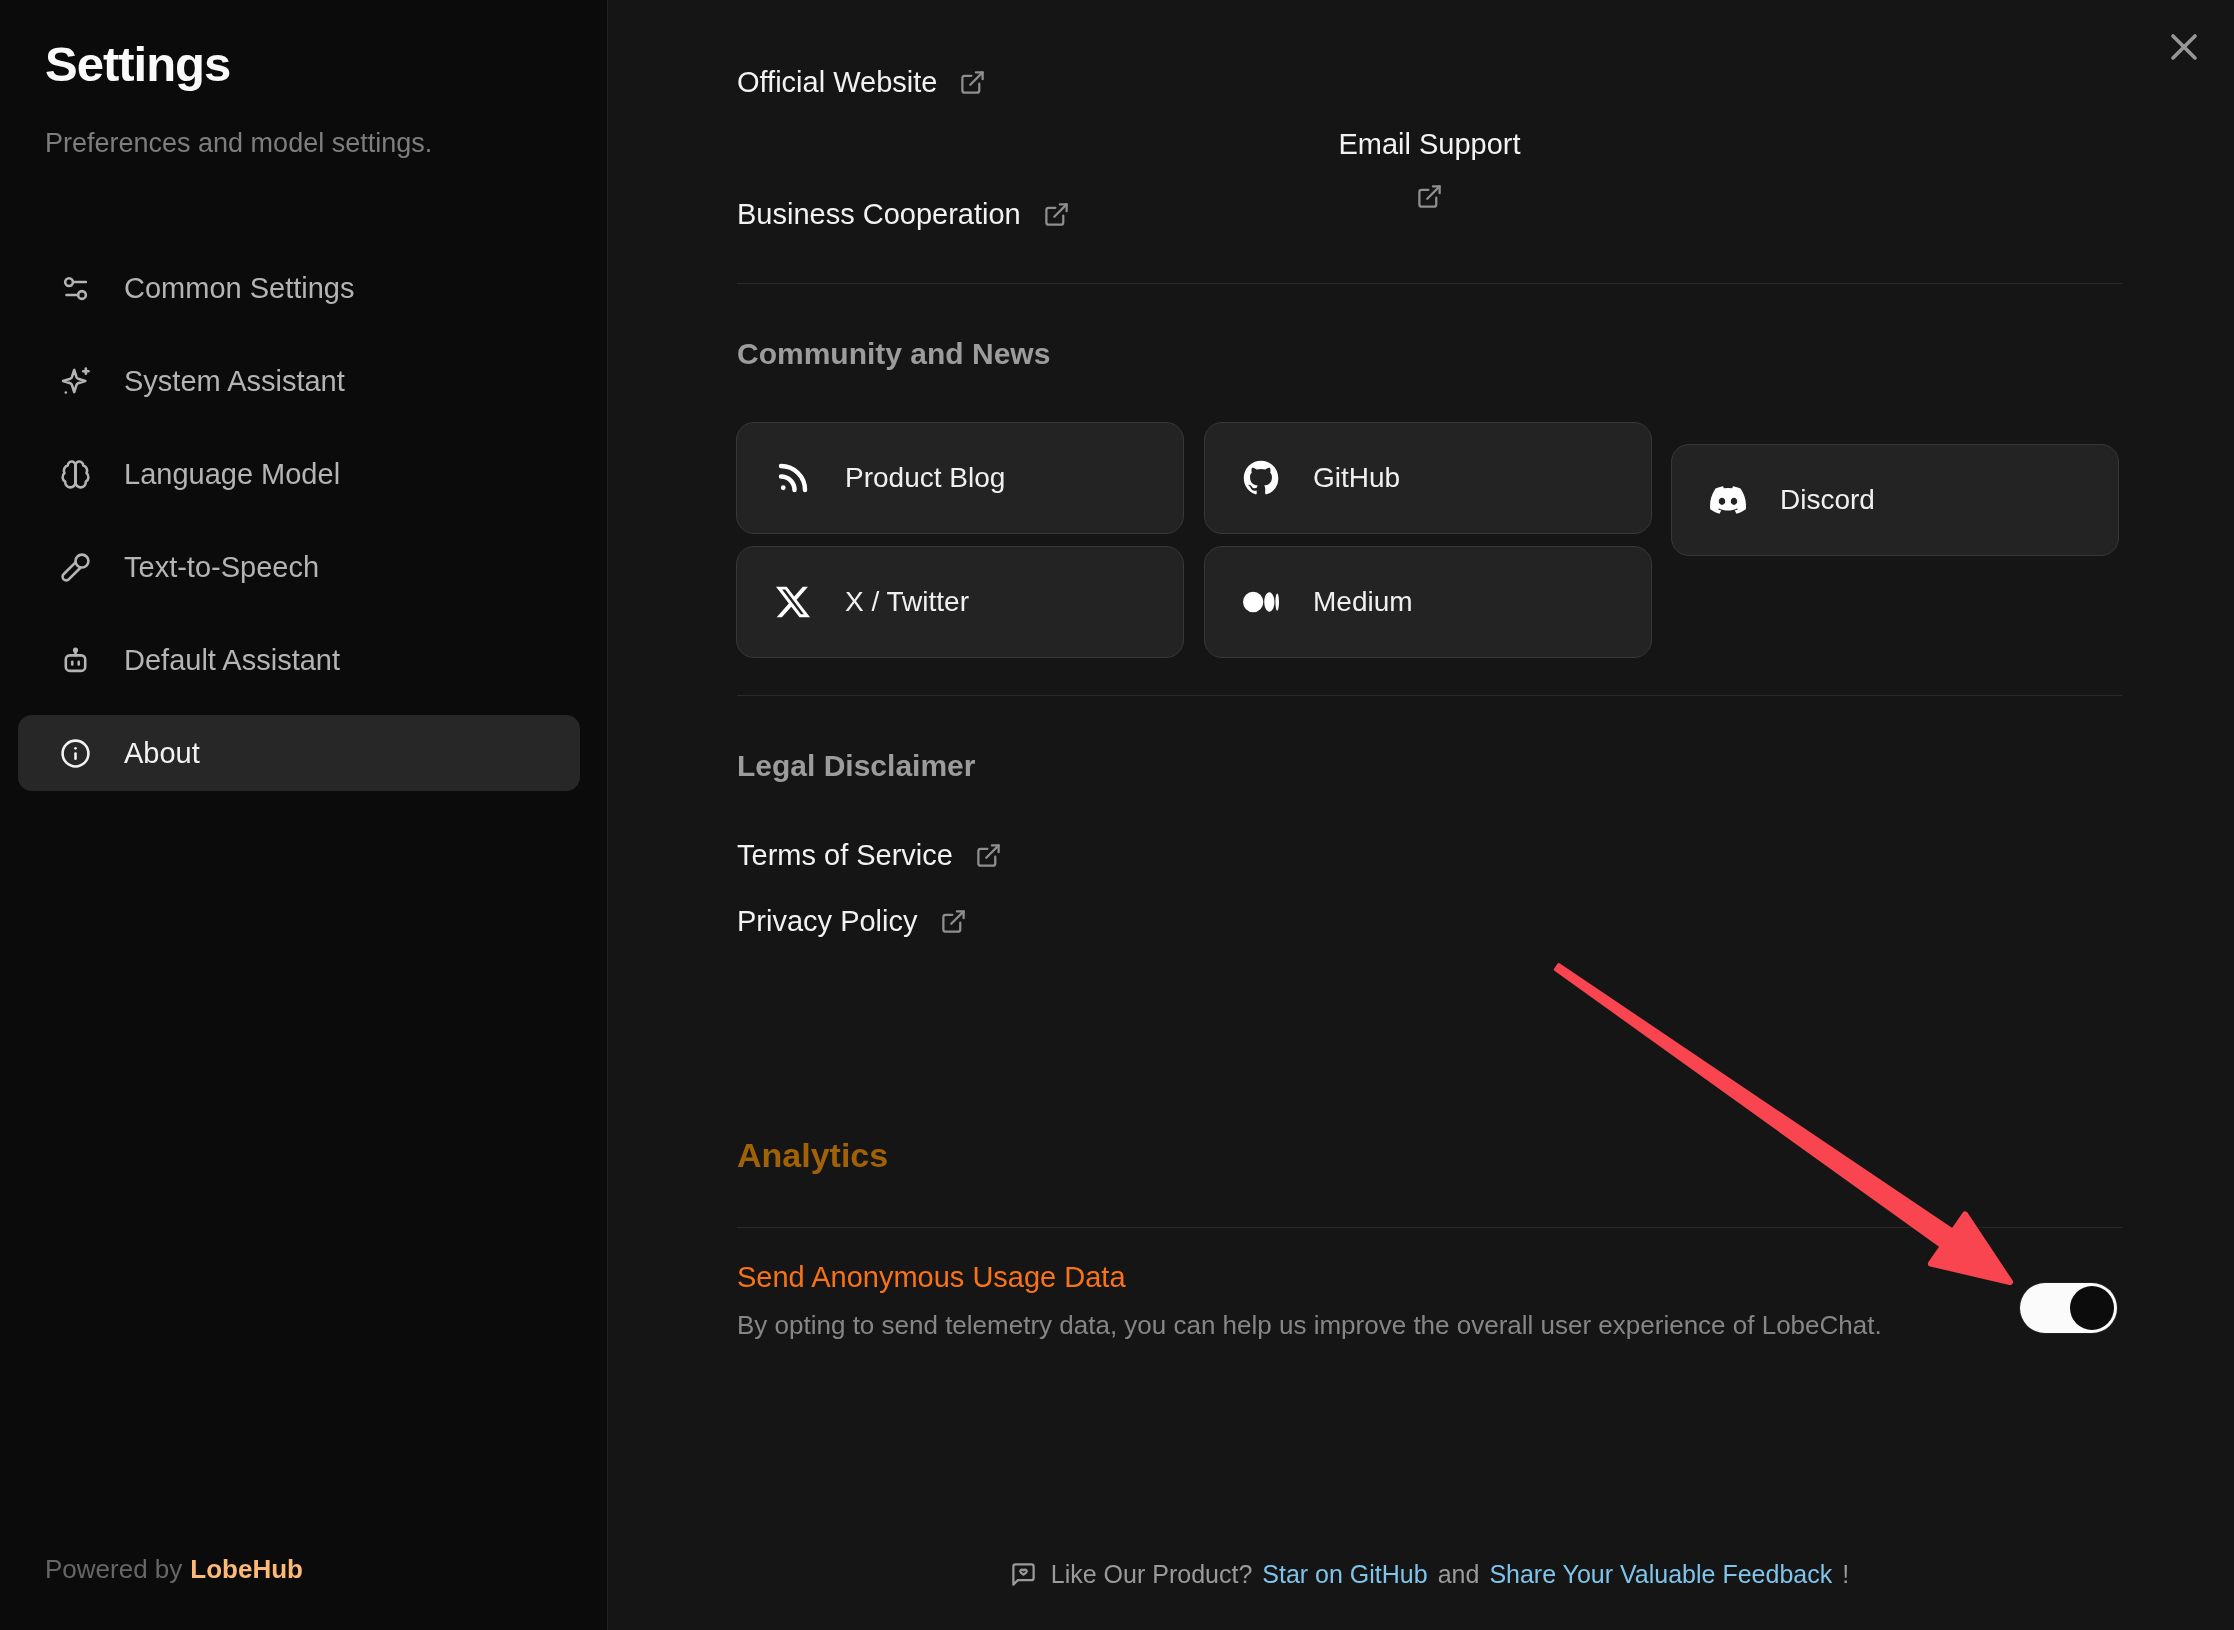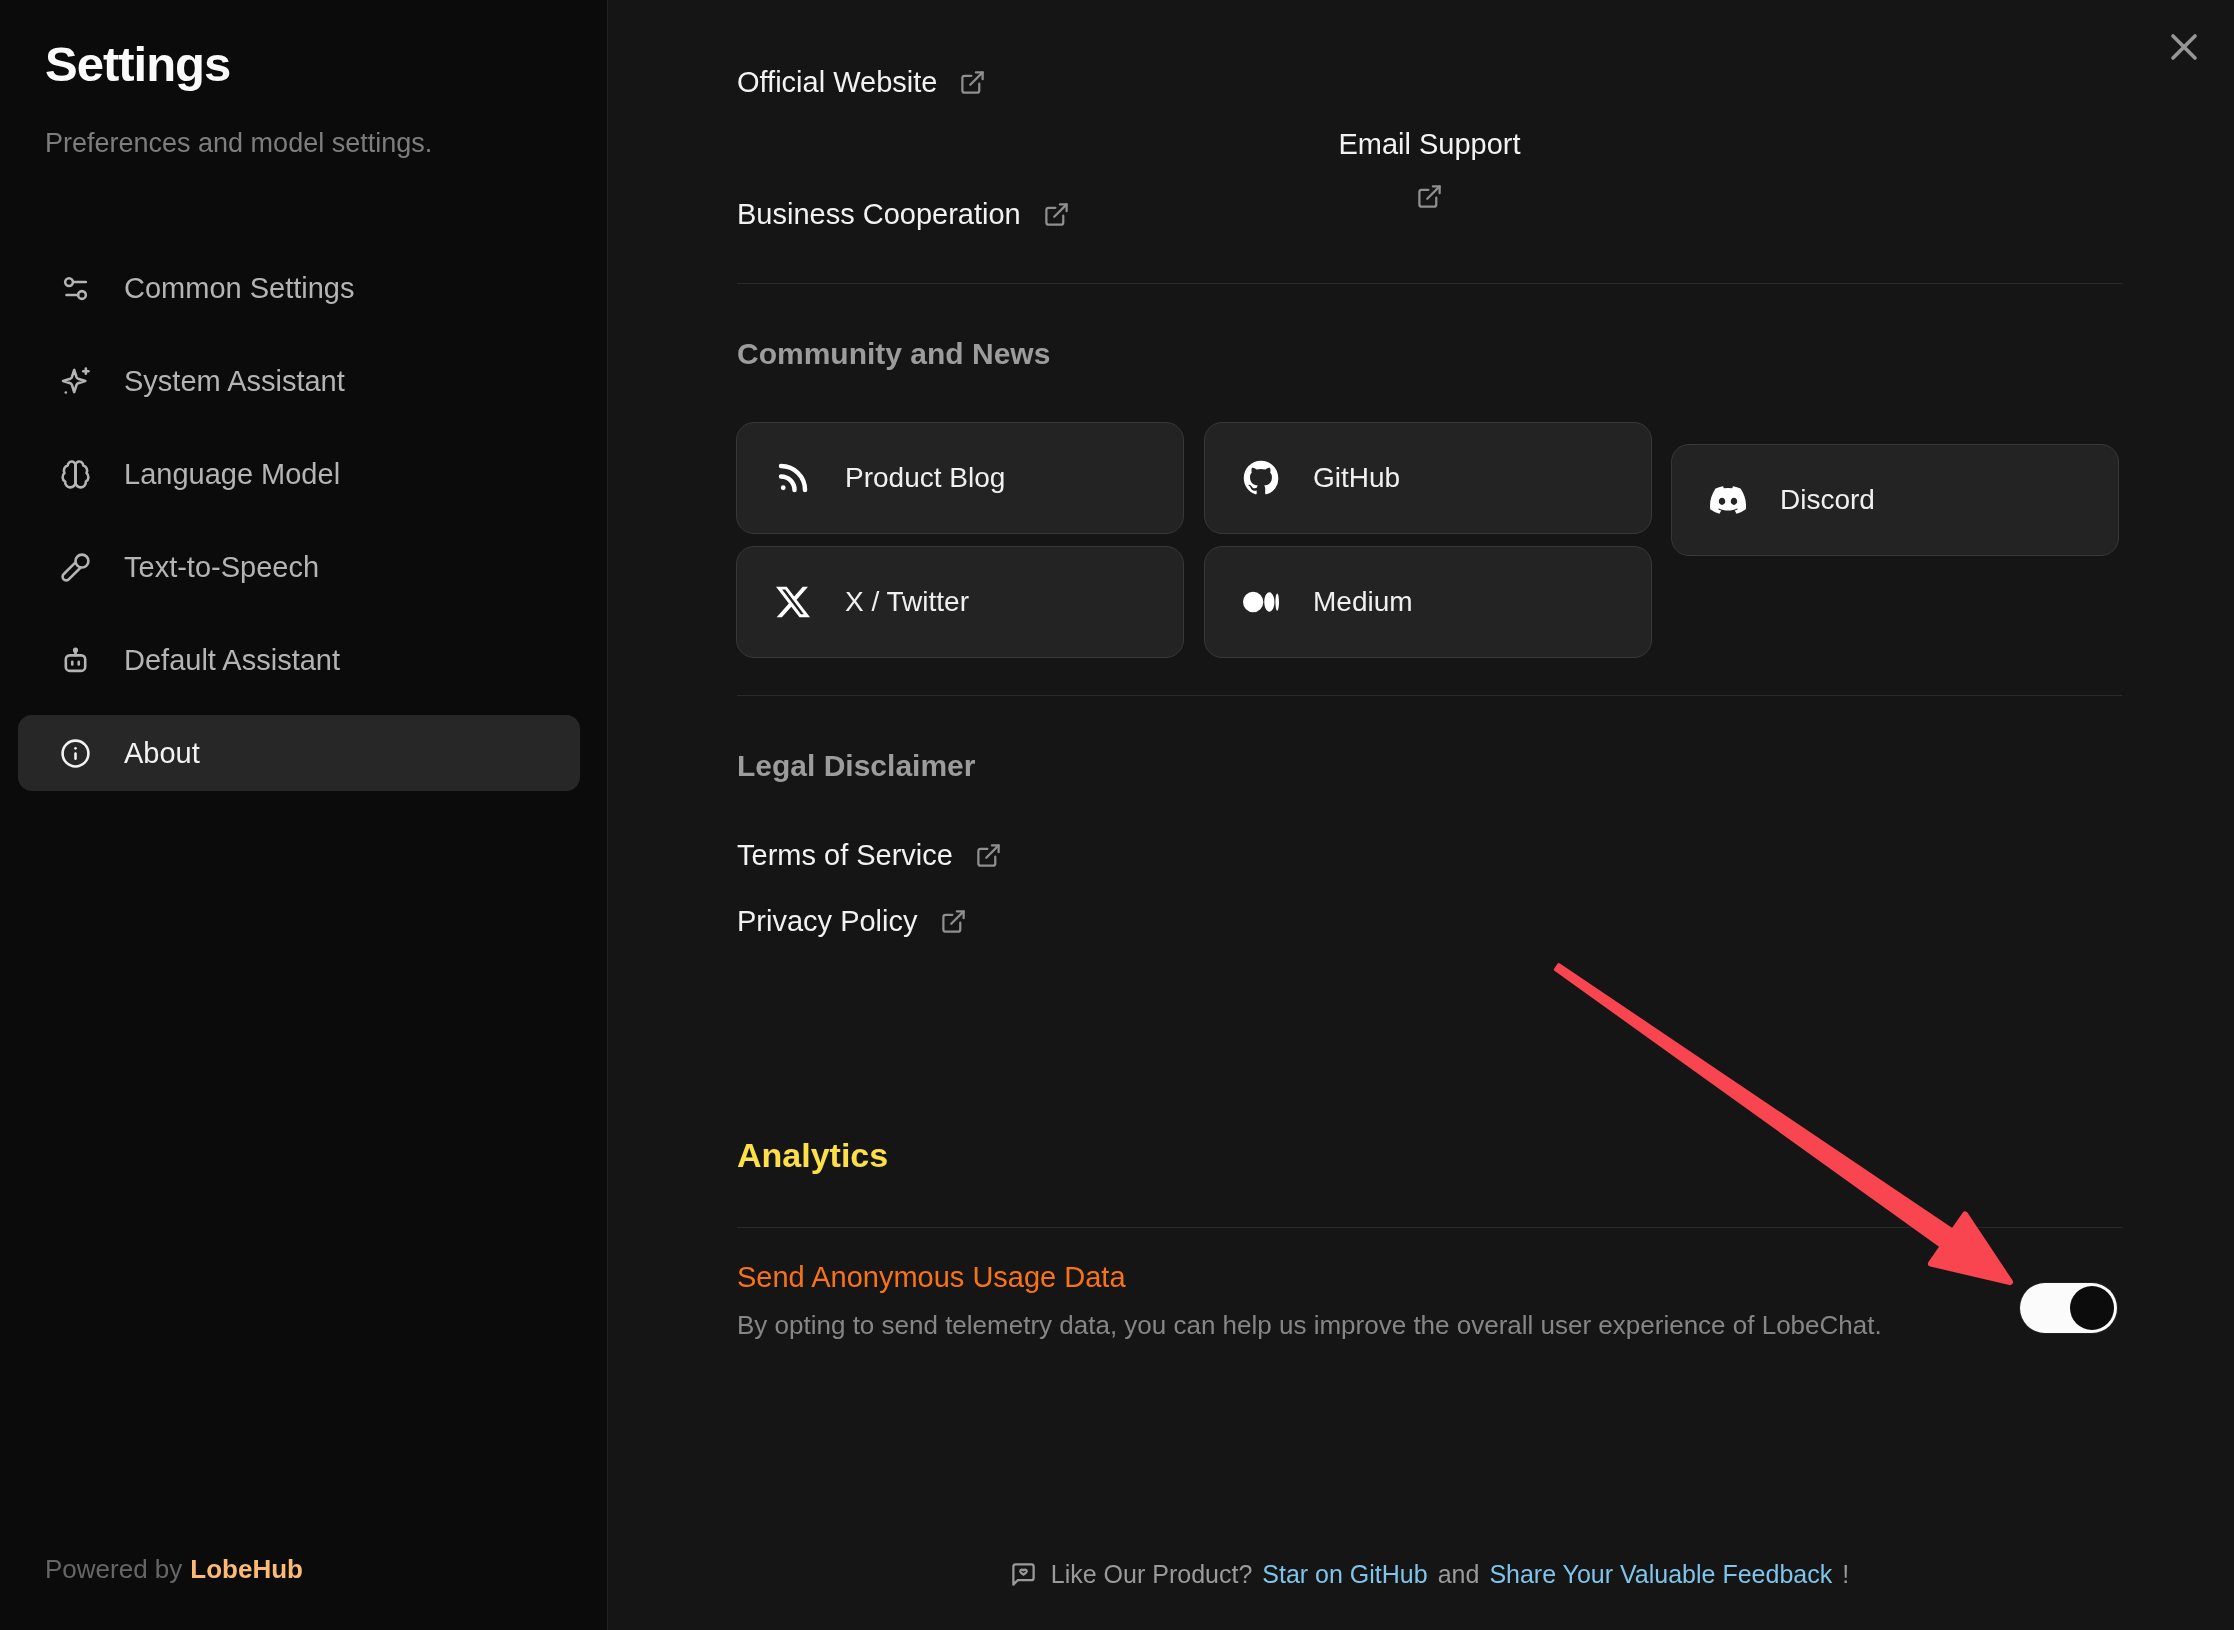--- a/index.html
+++ b/index.html
@@ -22,21 +22,21 @@
     font-size:29px; cursor:pointer;
   }
   .nav-item .nico{width:31px; height:31px; flex:0 0 31px; display:flex; align-items:center; justify-content:center;}
   .nav-item.selected{background:#272727; color:#f2f2f2;}
   .sb-footer{position:absolute; left:45px; top:1554px; font-size:26px; color:#666666;}
   .sb-footer b{color:#fdba74; font-weight:bold; margin-left:8px;}
   
   .main{position:absolute; left:608px; top:0; width:1626px; height:1630px; background:#151515; overflow:hidden;text-decoration:underline;}
   .row{position:absolute; left:129px; width:1385px;}
   .sec-title{font-size:30px; font-weight:bold; color:#9c9c9c;}
-  .sec-title.bright{font-size:34px; color:#fde047;}
+  .sec-title.bright{font-size:34px; color:#a16207;}
   .divider{position:absolute; left:129px; width:1385px; height:1px; background:#2a2a2a;}
   .linkrow{height:40px; display:flex; align-items:center; gap:22px; cursor:pointer;}
   .linkrow .ltext{font-size:29px; color:#f2f2f2;}
   .ext{width:27px; height:27px; color:#8f8f8f; display:flex; align-items:center;}
   .combtn{
     position:absolute; height:112px; width:448px; box-sizing:border-box;
     background:#232323; border:1px solid #383838; border-radius:18px;
     display:flex; align-items:center; padding-left:38px; gap:34px;
     color:#f0f0f0; font-size:28px; cursor:pointer;
   }

